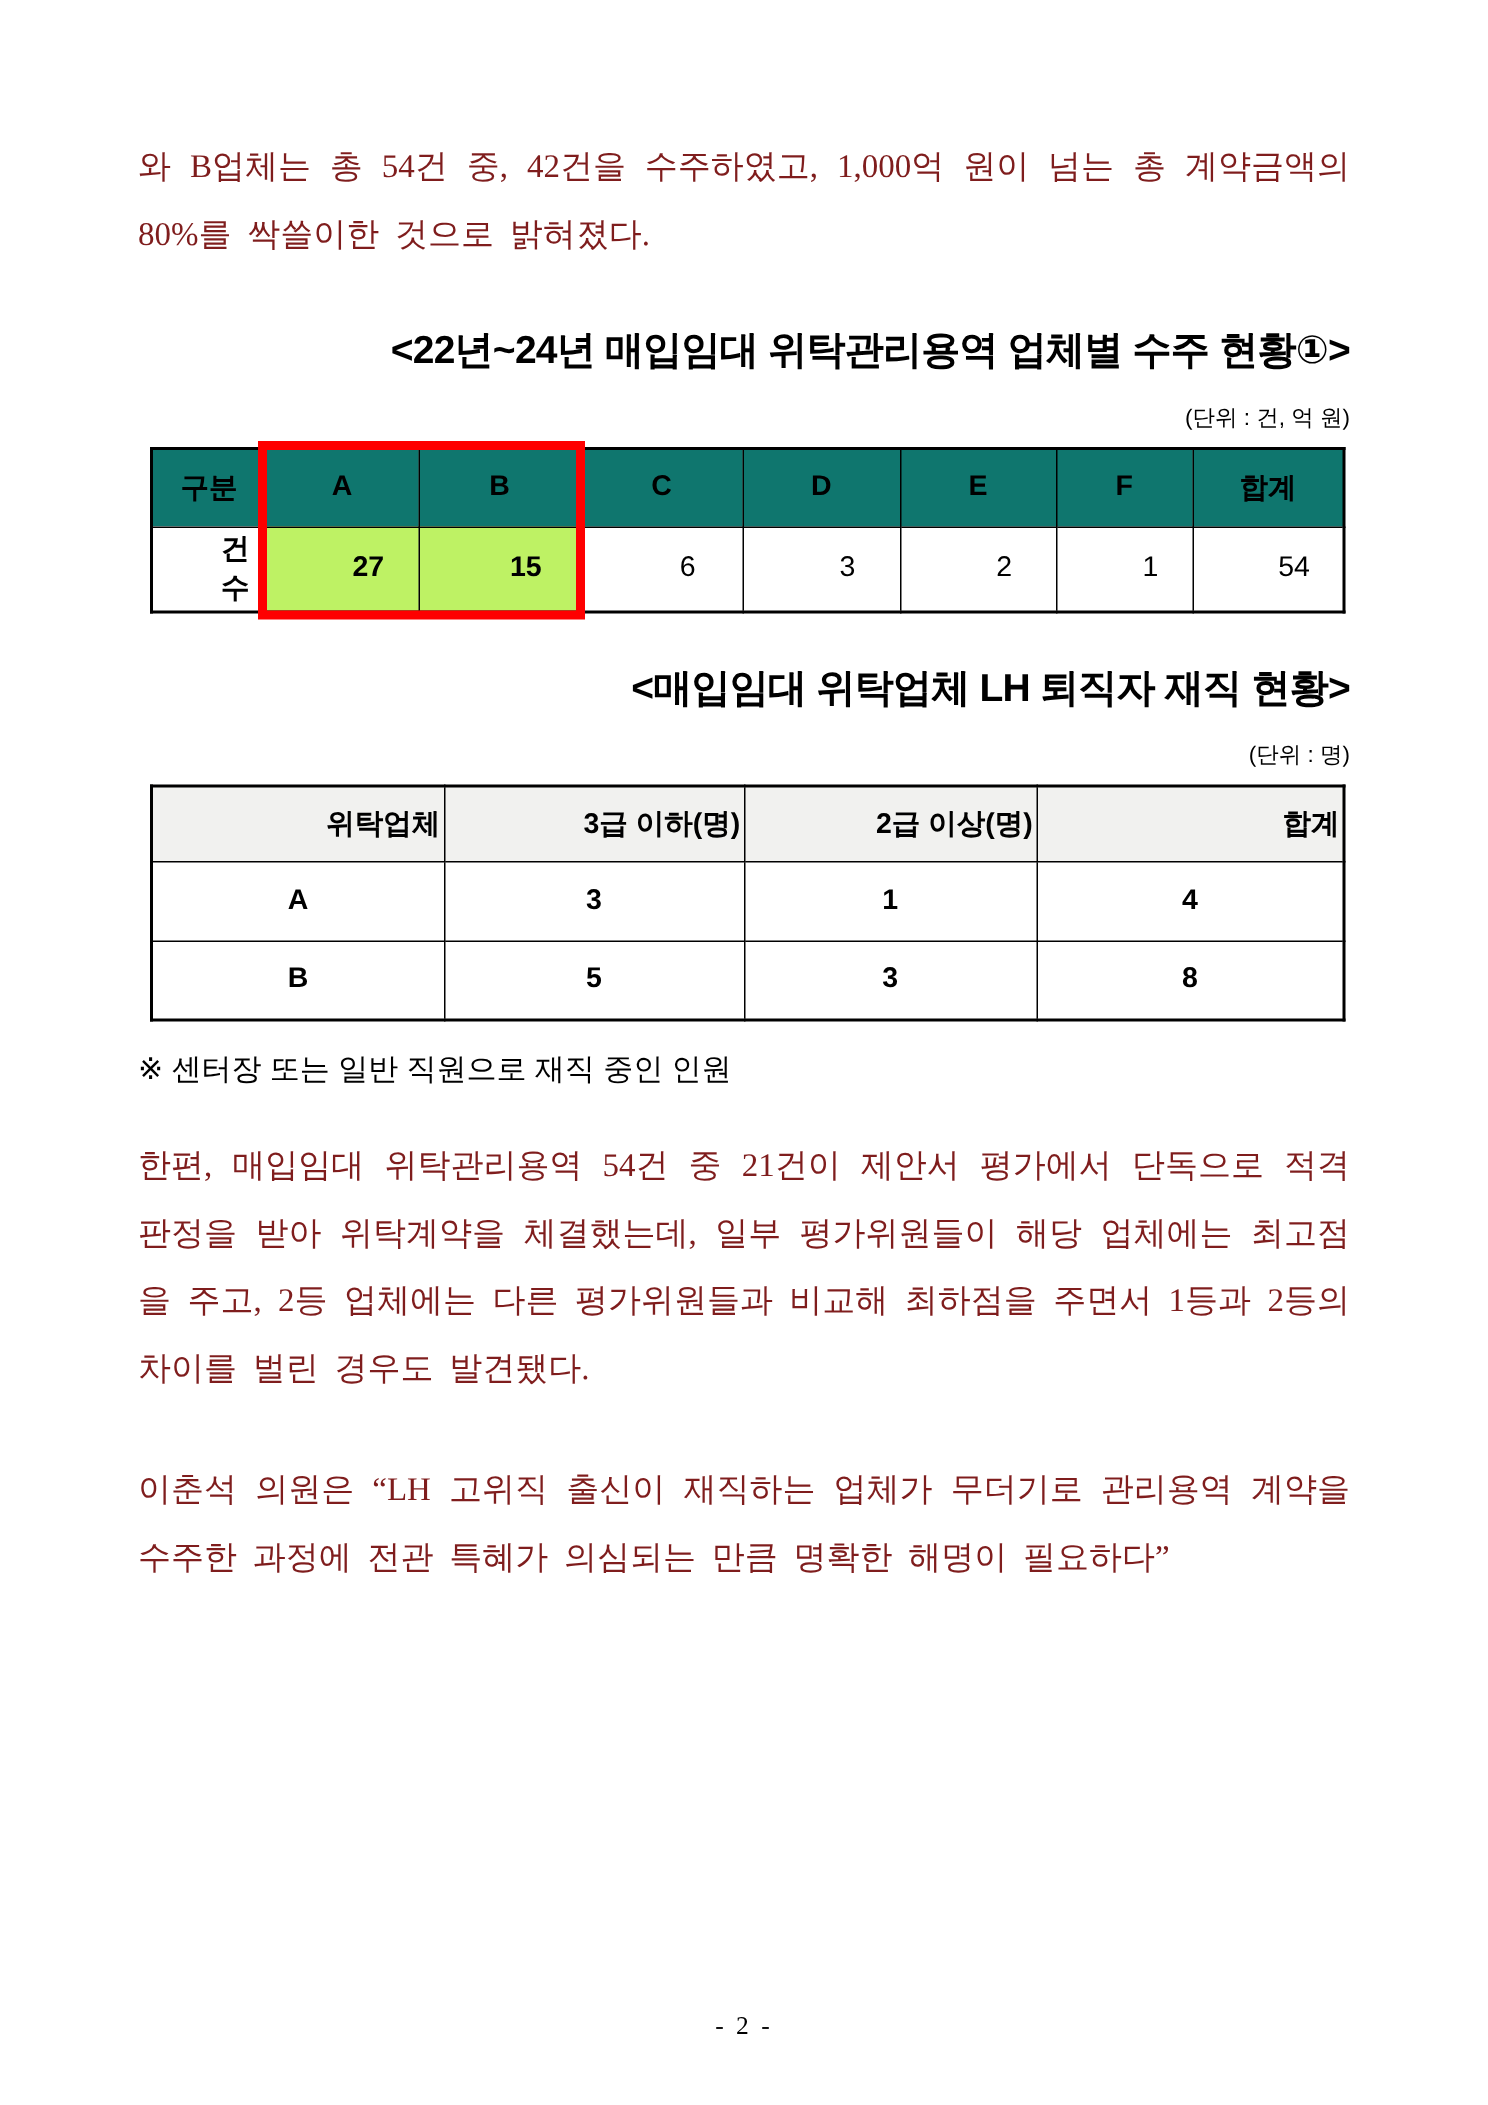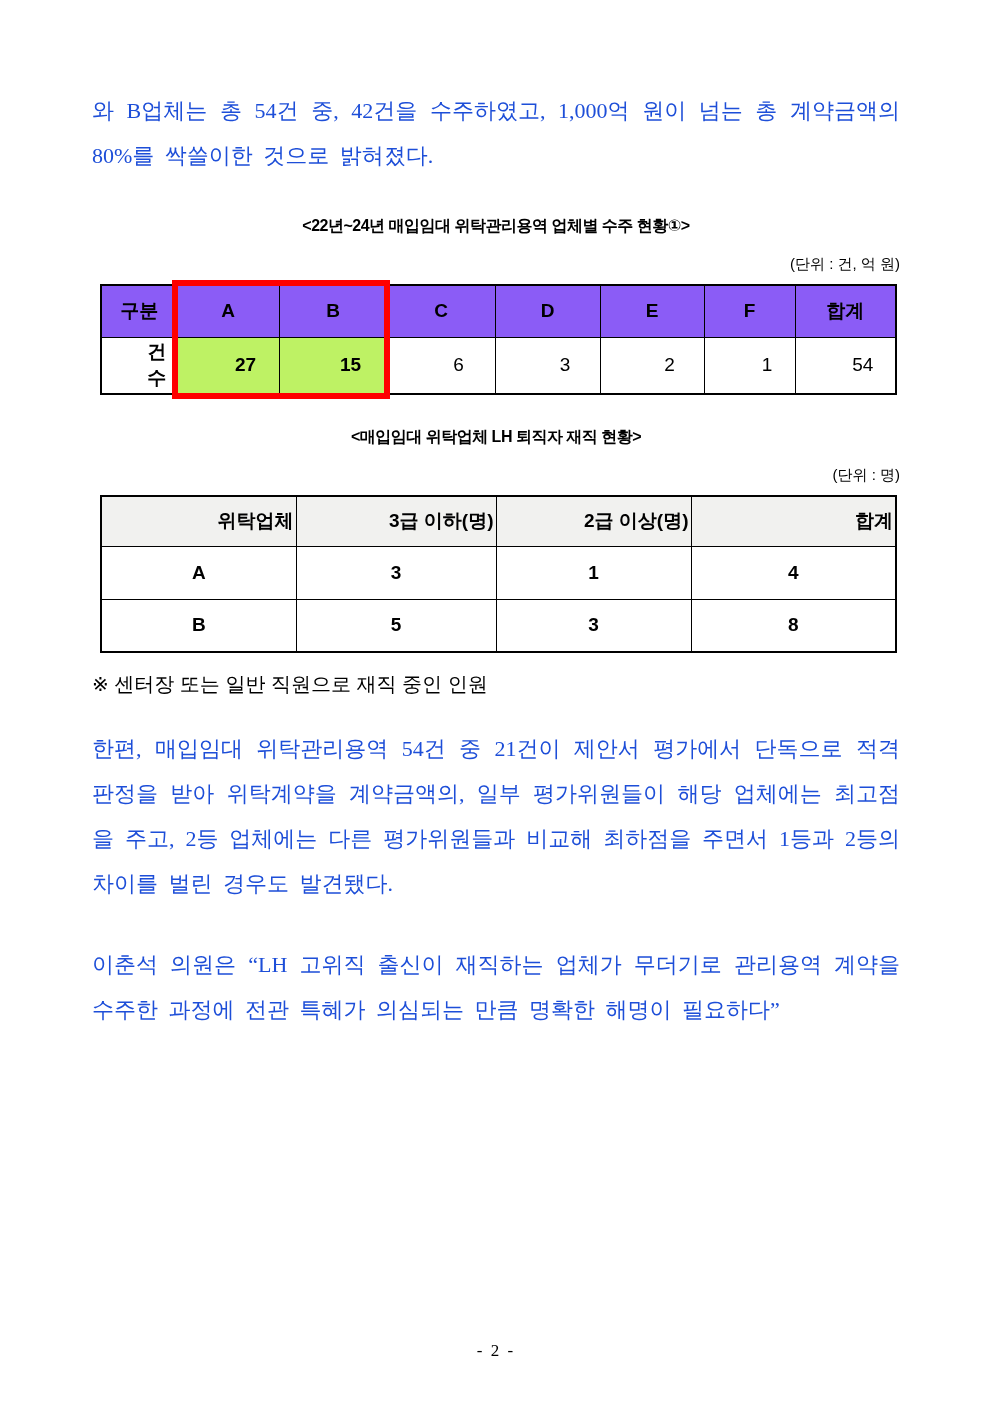--- a/index.html
+++ b/index.html
@@ -11,28 +11,28 @@
     padding:88px 92px 0 92px;
     font-family:"Liberation Serif","DejaVu Serif",serif;
     color:#000000;
     overflow:hidden;
   }
   .para {
     font-size:22px;
     line-height:45px;
     text-align:justify;
     word-spacing:5px;
-    color:#1d4ed8;
+    color:#7f1d1d;
   }
   .tbl-title {
     margin-top:38px;
-    text-align:center;
+    text-align:right;
     font-family:"Liberation Sans","DejaVu Sans",sans-serif;
     font-weight:bold;
-    font-size:16px;
+    font-size:26px;
     letter-spacing:-0.5px;
   }
   .unit-note {
     margin-top:18px;
     margin-bottom:10px;
     text-align:right;
     font-family:"Liberation Sans","DejaVu Sans",sans-serif;
     font-size:15px;
   }
   .tbl-wrap { position:relative; width:795px; margin-left:8px; }
@@ -44,21 +44,21 @@
     font-size:19px;
     text-align:center;
   }
   table th, table td {
     border:1px solid #000000;
     text-align:center;
     vertical-align:middle;
     padding:0 2px;
   }
   table { border:2px solid #000000; }
-  .t1 .head th { height:52px; background:#8b5cf6; font-weight:bold; }
+  .t1 .head th { height:52px; background:#0f766e; font-weight:bold; }
   .t1 .r1 th, .t1 .r1 td { height:57px;padding-left:37px; }
   .t1 .r2 th, .t1 .r2 td { height:66px; }
   .t1 th.rowlab { font-weight:bold; background:#ffffff; }
   .t1 td { font-weight:normal; }
   .t1 td.hl { background:#bef264; }
   .t1 td.b { font-weight:bold; }
   .wrap2 {
     display:inline-block;
     width:2.35em;
     word-break:break-all;
@@ -171,19 +171,19 @@
           <td>5</td>
           <td>3</td>
           <td>8</td>
         </tr>
       </tbody>
     </table>
   </div>
 
   <div class="footnote">※ 센터장 또는 일반 직원으로 재직 중인 인원</div>
 
-  <p class="para p3">한편, 매입임대 위탁관리용역 54건 중 21건이 제안서 평가에서 단독으로 적격 판정을 받아 위탁계약을 계약금액의, 일부 평가위원들이 해당 업체에는 최고점을 주고, 2등 업체에는 다른 평가위원들과 비교해 최하점을 주면서 1등과 2등의 차이를 벌린 경우도 발견됐다.</p>
+  <p class="para p3">한편, 매입임대 위탁관리용역 54건 중 21건이 제안서 평가에서 단독으로 적격 판정을 받아 위탁계약을 체결했는데, 일부 평가위원들이 해당 업체에는 최고점을 주고, 2등 업체에는 다른 평가위원들과 비교해 최하점을 주면서 1등과 2등의 차이를 벌린 경우도 발견됐다.</p>
 
   <p class="para p4">이춘석 의원은  “LH 고위직 출신이 재직하는 업체가 무더기로 관리용역 계약을 수주한 과정에 전관 특혜가 의심되는 만큼 명확한 해명이 필요하다”</p>
 
   <div class="page-number">- 2 -</div>
 
 </div>
 
 </body></html>

